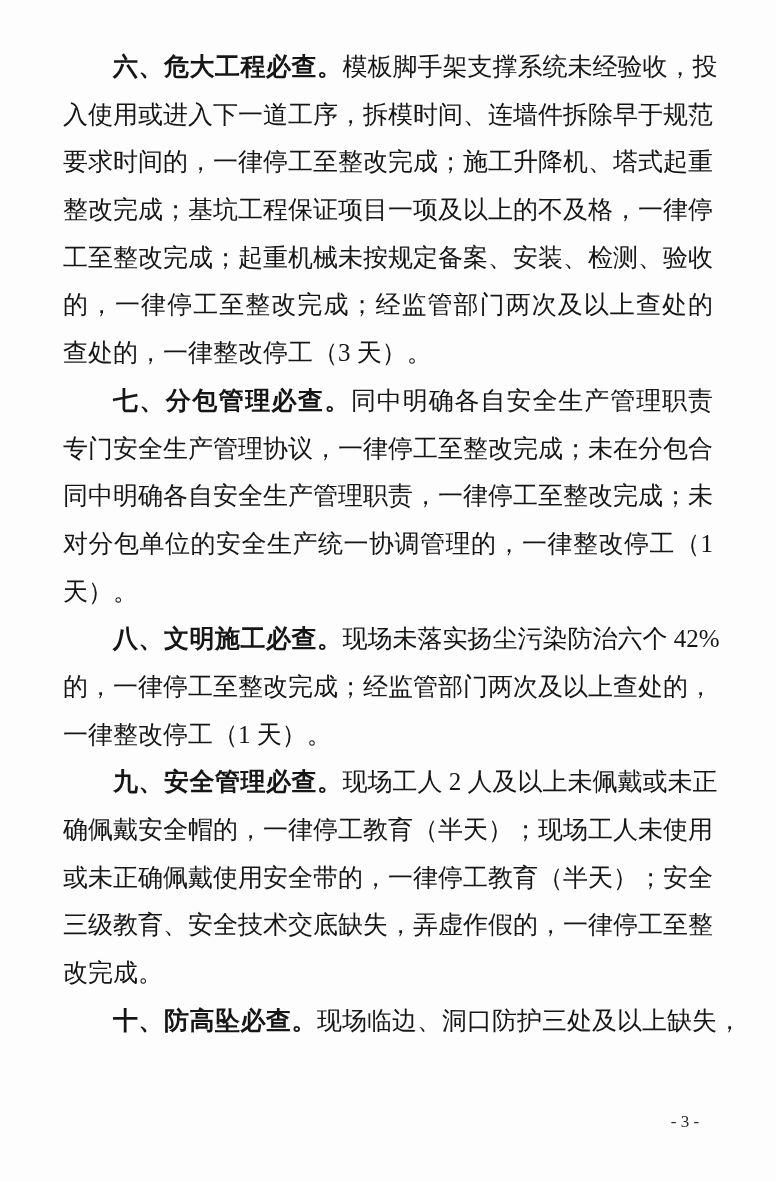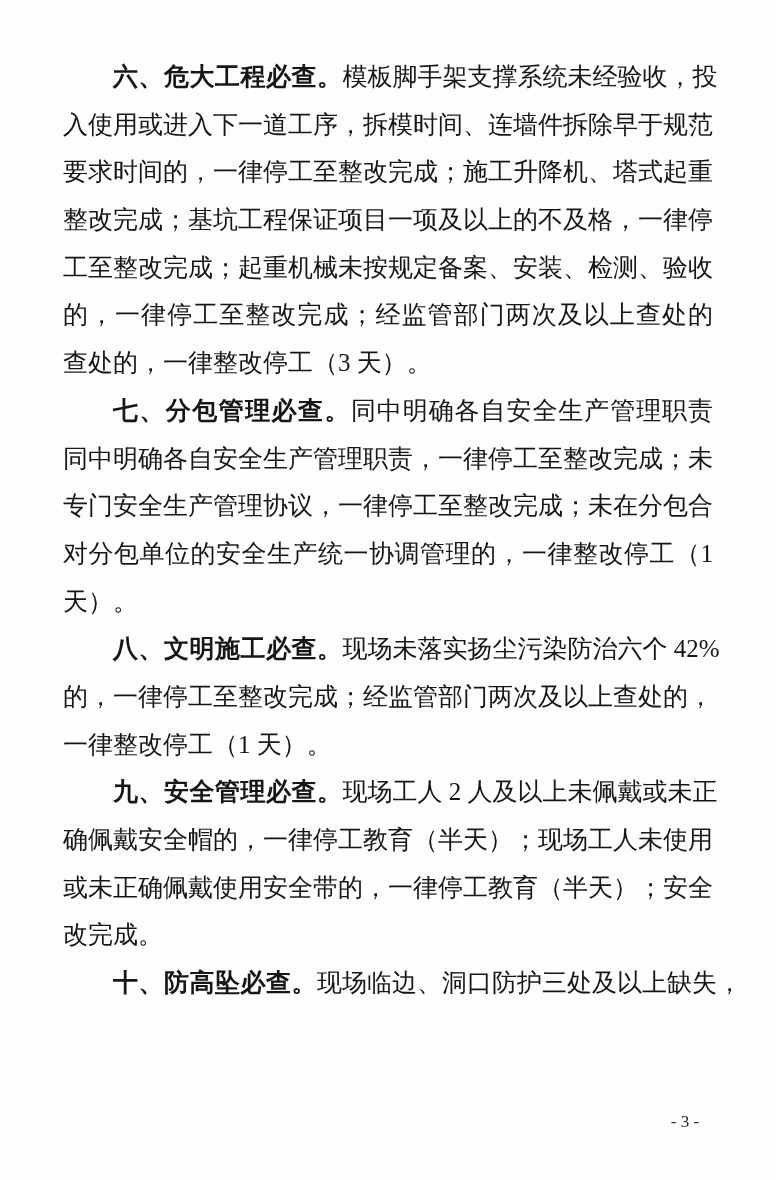--- a/index.html
+++ b/index.html
@@ -12,21 +12,21 @@
     width: 776px;
     height: 1181px;
     background: #fdfdfd;
     overflow: hidden;
     font-family: "Liberation Serif", "DejaVu Serif", serif;
     color: #161616;
   }
   .text-block {
     position: absolute;
     left: 63px;
-    top: 53px;
+    top: 43px;
     width: 650px;
   }
   .line {
     height: 47.7px;
     line-height: 47.7px;
     font-size: 25px;
     white-space: nowrap;
     text-align: justify;
     text-align-last: justify;
     text-justify: inter-character;
@@ -61,27 +61,28 @@
 <div class="page">
   <div class="text-block">
       <div class="line first"><span class="heading">六、危大工程必查。</span><span>模板脚手架支撑系统未经验收，投</span></div>
       <div class="line"><span>入使用或进入下一道工序，拆模时间、连墙件拆除早于规范</span></div>
       <div class="line"><span>要求时间的，一律停工至整改完成；施工升降机、塔式起重</span></div>
       <div class="line"><span>整改完成；基坑工程保证项目一项及以上的不及格，一律停</span></div>
       <div class="line"><span>工至整改完成；起重机械未按规定备案、安装、检测、验收</span></div>
       <div class="line"><span>的，一律停工至整改完成；经监管部门两次及以上查处的</span></div>
       <div class="line end"><span>查处的，一律整改停工（3 天）。</span></div>
       <div class="line first"><span class="heading">七、分包管理必查。</span><span>同中明确各自安全生产管理职责</span></div>
+      <div class="line"><span>专门安全生产管理协议，一律停工至整改完成；未在分包合</span></div>
       <div class="line"><span>同中明确各自安全生产管理职责，一律停工至整改完成；未</span></div>
-      <div class="line"><span>专门安全生产管理协议，一律停工至整改完成；未在分包合</span></div>
       <div class="line"><span>对分包单位的安全生产统一协调管理的，一律整改停工（1</span></div>
       <div class="line end"><span>天）。</span></div>
       <div class="line first"><span class="heading">八、文明施工必查。</span><span>现场未落实扬尘污染防治六个 42%</span></div>
       <div class="line"><span>的，一律停工至整改完成；经监管部门两次及以上查处的，</span></div>
       <div class="line end"><span>一律整改停工（1 天）。</span></div>
       <div class="line first"><span class="heading">九、安全管理必查。</span><span>现场工人 2 人及以上未佩戴或未正</span></div>
       <div class="line"><span>确佩戴安全帽的，一律停工教育（半天）；现场工人未使用</span></div>
       <div class="line"><span>或未正确佩戴使用安全带的，一律停工教育（半天）；安全</span></div>
+      <div class="line"><span>三级教育、安全技术交底缺失，弄虚作假的，一律停工至整</span></div>
       <div class="line end"><span>改完成。</span></div>
       <div class="line first"><span class="heading">十、防高坠必查。</span><span>现场临边、洞口防护三处及以上缺失，</span></div>
     </div>
   <div class="page-number">- 3 -</div>
 </div>
 
 </body></html>

